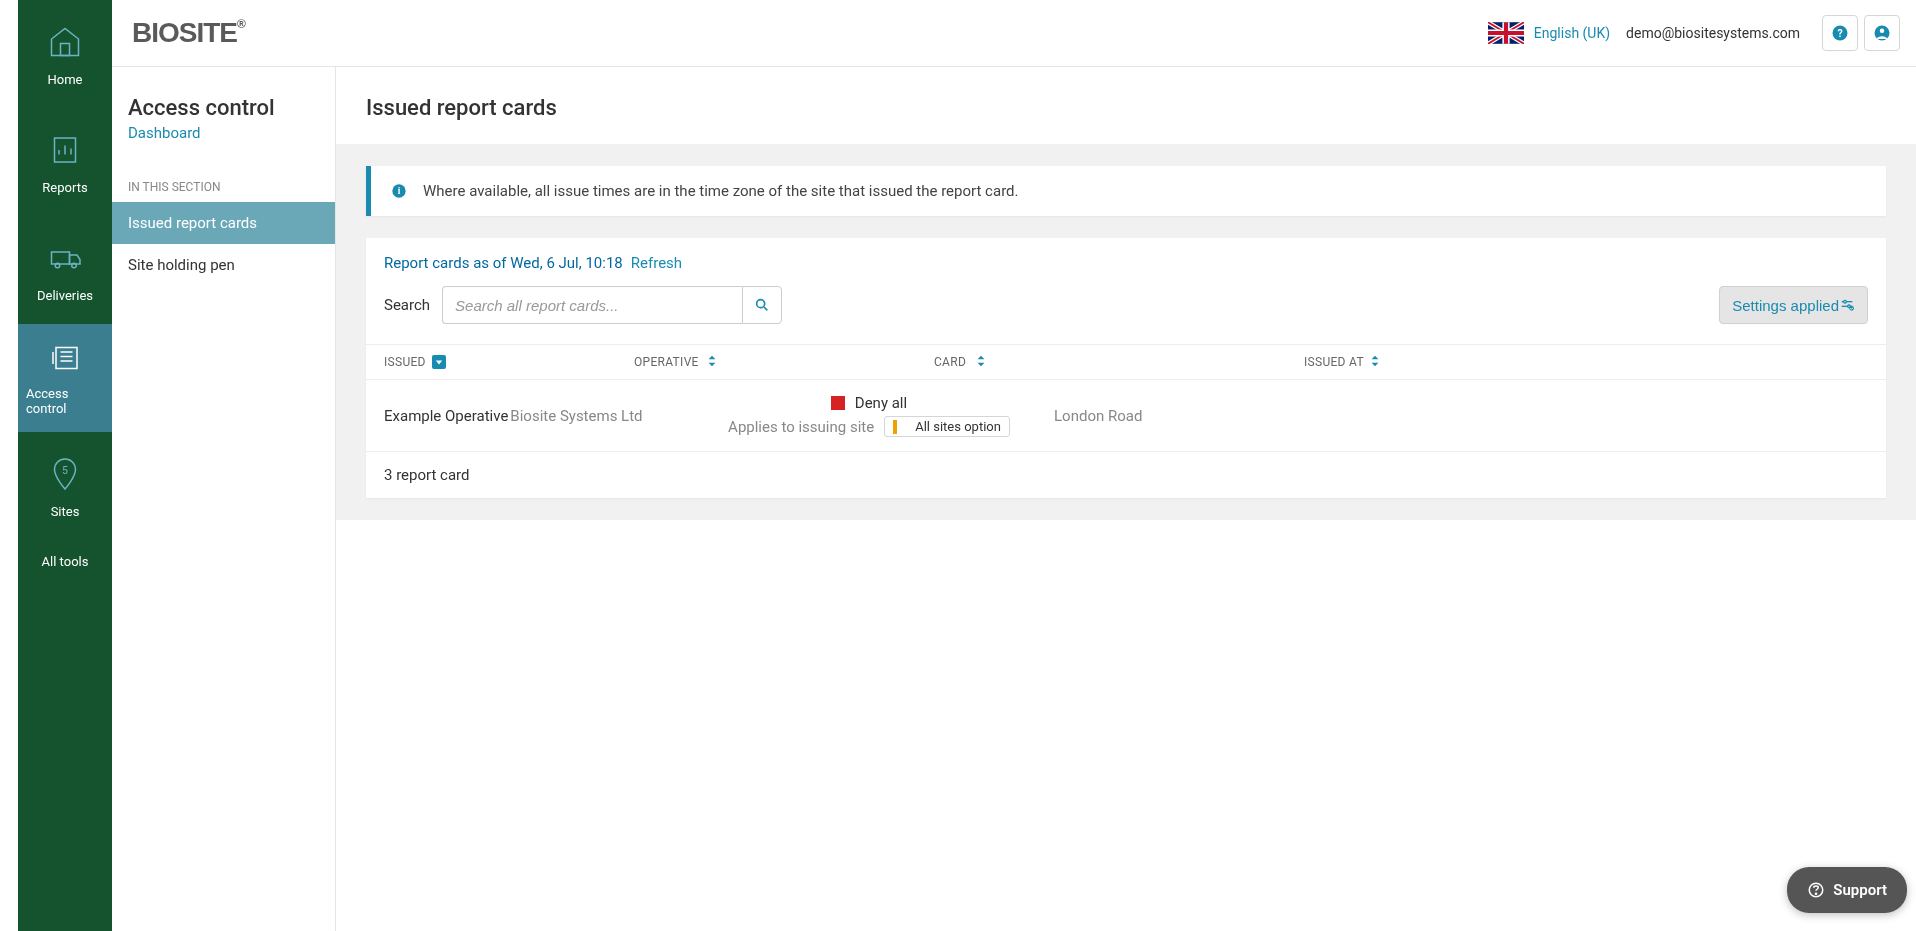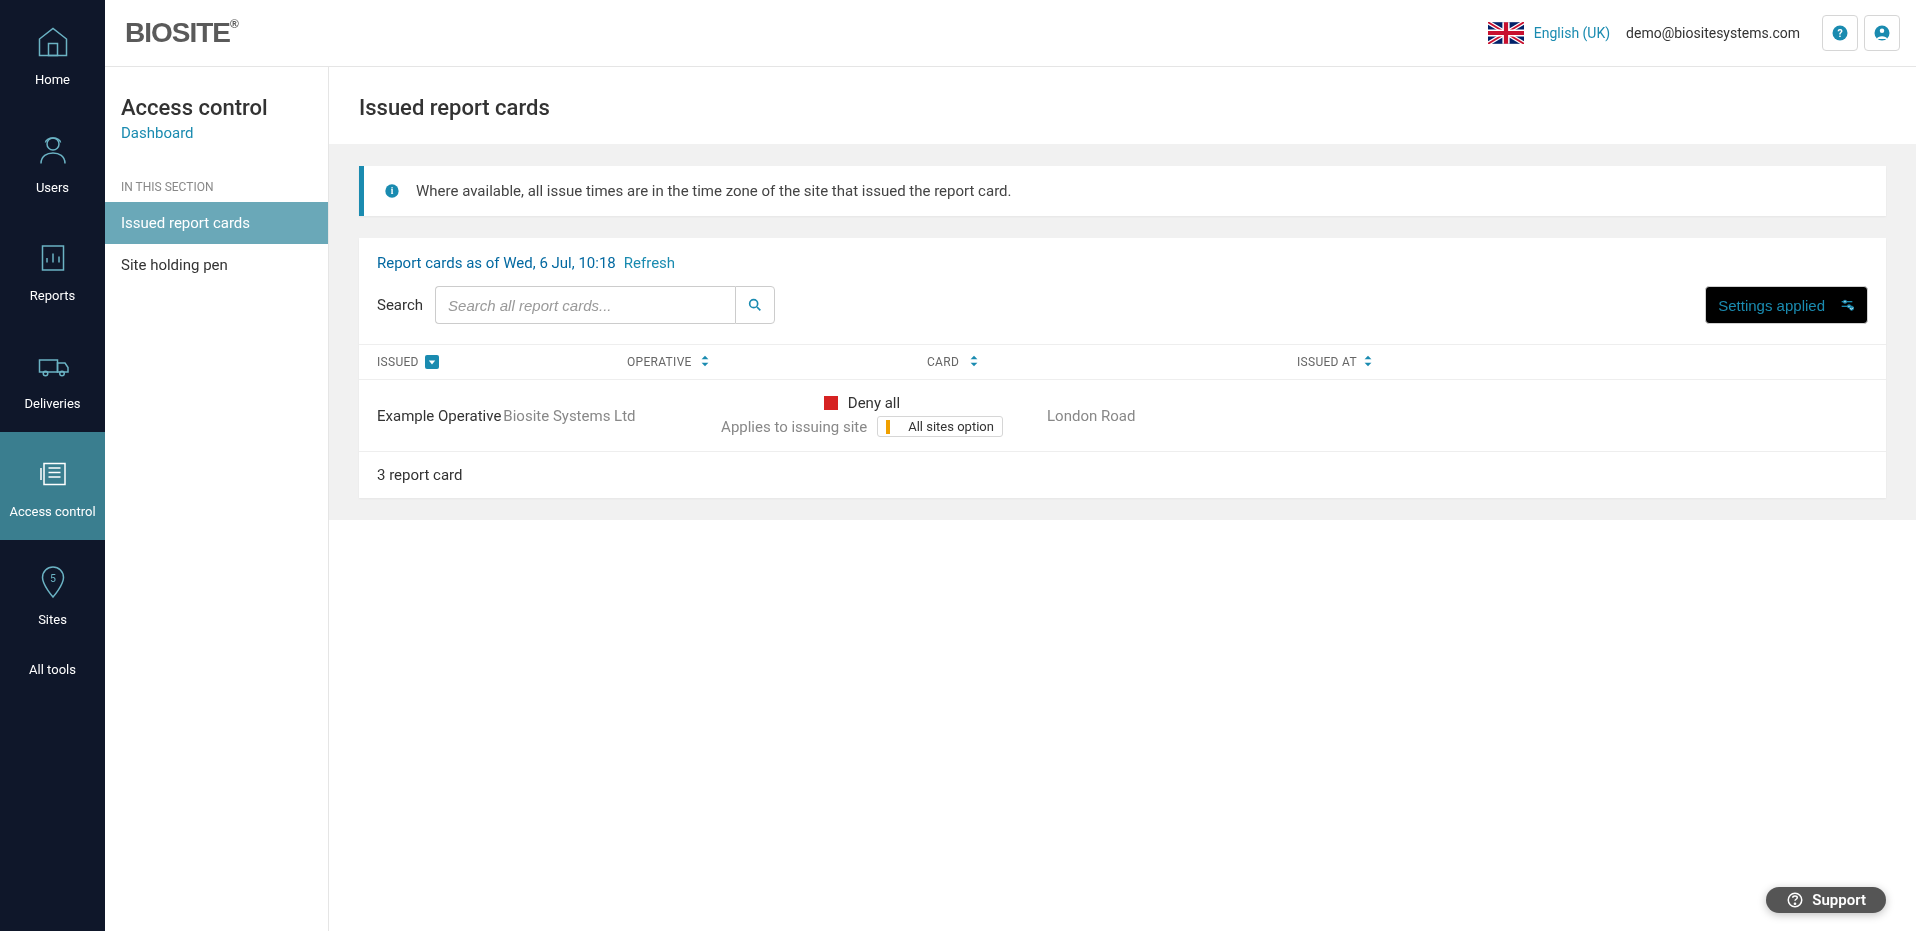--- a/index.html
+++ b/index.html
@@ -14,25 +14,26 @@
       background: #fff;
       overflow: hidden;
     }
     .app {
       display: flex;
       width: 100vw;
       height: 100vh;
     }
     
     .icon-sidebar {
-      width: 105px;
-      background: #0f172a;
+      width: 94px;
+      background: #14532d;
       display: flex;
       flex-direction: column;
       flex-shrink: 0;
+      margin-left: 18px;
     }
     .icon-sidebar-item {
       display: flex;
       flex-direction: column;
       align-items: center;
       justify-content: center;
       padding: 18px 8px;
       color: #fff;
       cursor: pointer;
       gap: 10px;
@@ -257,26 +258,26 @@
       align-items: center;
       justify-content: center;
       color: #1a8bb0;
       cursor: pointer;
     }
     .search-spacer { flex: 1; }
     .settings-btn {
       height: 38px;
       border: 1px solid #d0d0d0;
       border-radius: 4px;
-      background: #000000;
+      background: #e5e5e5;
       color: #1a8bb0;
       padding: 0 12px;
       display: flex;
       align-items: center;
-      gap: 14px;
+      gap: 0;
       cursor: pointer;
       font-size: 15px;
     }
     
     .tbl {
       width: 100%;
     }
     .tbl-head {
       display: flex;
       padding: 10px 18px;
@@ -355,26 +356,26 @@
     }
     .issuedat-text { color: #888; }
     .tbl-footer {
       padding: 14px 18px;
       font-size: 15px;
       color: #333;
     }
     
     .support-bubble {
       position: fixed;
-      right: 30px;
+      right: 9px;
       bottom: 18px;
       background: #555;
       color: #fff;
       border-radius: 22px;
-      padding: 4px 20px;
+      padding: 14px 20px;
       display: flex;
       align-items: center;
       gap: 8px;
       cursor: pointer;
       font-size: 15px;
       font-weight: 600;
       box-shadow: 0 2px 8px rgba(0,0,0,0.25);
     }
   </style>
 </head>
@@ -384,30 +385,20 @@
 
   <nav class="icon-sidebar">
     <div class="icon-sidebar-item">
       <span class="icon-wrap">
         <svg width="36" height="36" viewBox="0 0 24 24" fill="none" stroke="currentColor" stroke-width="1">
             <path d="M3 10 L12 3 L21 10 L21 21 L3 21 Z"></path>
             <rect x="9" y="13" width="6" height="8"></rect>
           </svg>
       </span>
       <span class="label">Home</span>
-    </div>
-    <div class="icon-sidebar-item">
-      <span class="icon-wrap">
-        <svg width="36" height="36" viewBox="0 0 24 24" fill="none" stroke="currentColor" stroke-width="1">
-            <circle cx="12" cy="8" r="4"></circle>
-            <path d="M4 21 C4 16 8 14 12 14 C16 14 20 16 20 21"></path>
-            <path d="M7 7 A5 3 0 0 1 17 7"></path>
-          </svg>
-      </span>
-      <span class="label">Users</span>
     </div>
     <div class="icon-sidebar-item">
       <span class="icon-wrap">
         <svg width="36" height="36" viewBox="0 0 24 24" fill="none" stroke="currentColor" stroke-width="1">
             <rect x="5" y="4" width="14" height="16"></rect>
             <line x1="8" y1="15" x2="8" y2="12"></line>
             <line x1="12" y1="15" x2="12" y2="9"></line>
             <line x1="16" y1="15" x2="16" y2="11"></line>
           </svg>
       </span>

